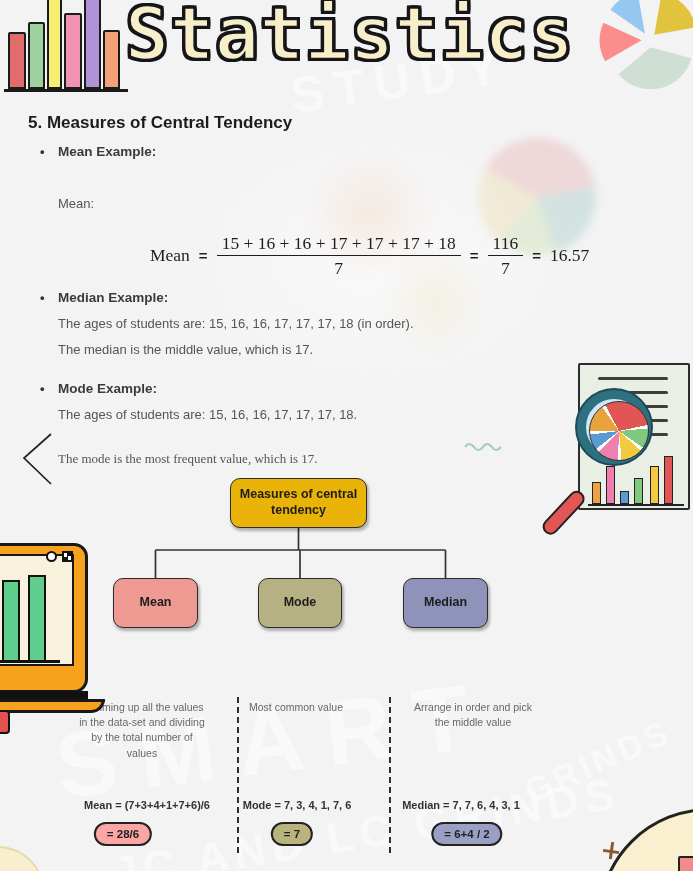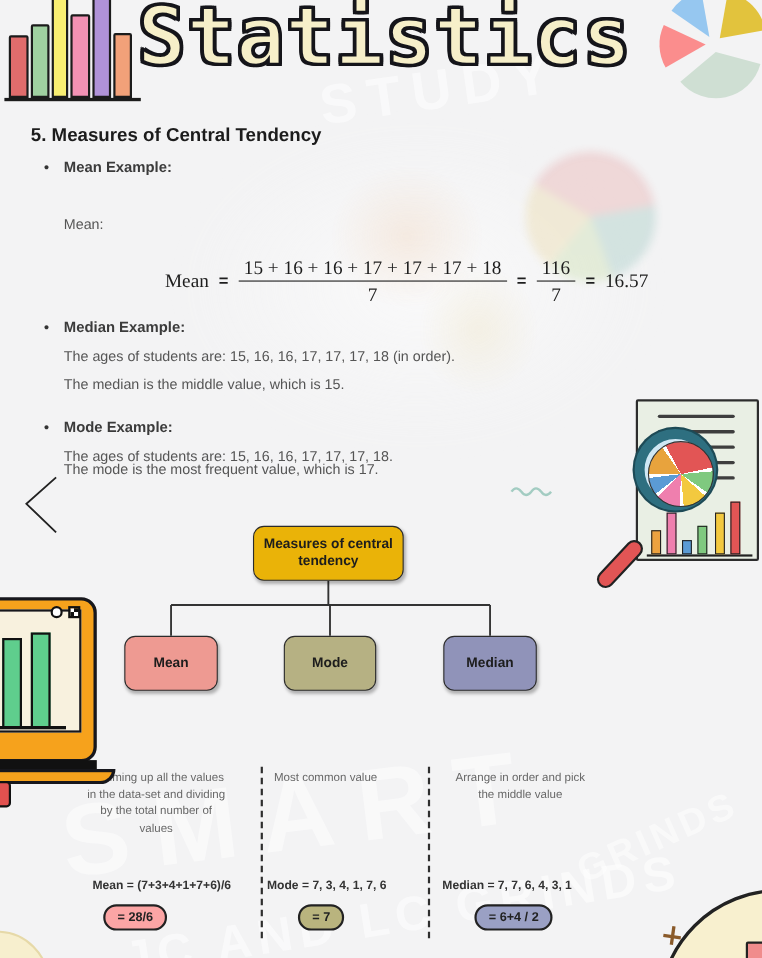--- a/index.html
+++ b/index.html
@@ -168,26 +168,26 @@
       <span class="num">116</span>
       <span class="den">7</span>
     </span>
     <span class="eq">=</span>
     <span>16.57</span>
   </div>
 
   <div class="abs dot" style="top:290px;">•</div>
   <div class="abs bt" style="top:290px;">Median Example:</div>
   <div class="abs bl" style="top:316px;">The ages of students are: 15, 16, 16, 17, 17, 17, 18 (in order).</div>
-  <div class="abs bl" style="top:342px;">The median is the middle value, which is 15.</div>
+  <div class="abs bl" style="top:342px;">The median is the middle value, which is 17.</div>
 
   <div class="abs dot" style="top:381px;">•</div>
   <div class="abs bt" style="top:381px;">Mode Example:</div>
   <div class="abs bl" style="top:407px;">The ages of students are: 15, 16, 16, 17, 17, 17, 18.</div>
-  <div class="abs bl" style="top:419px;">The mode is the most frequent value, which is 17.</div>
+  <div class="abs bl" style="top:451px;font-family:Liberation Serif, serif;">The mode is the most frequent value, which is 17.</div>
 
   <svg class="abs" style="left:20px;top:432px;" width="36" height="54">
     <polyline class="chev" points="31,2 4,26 31,52"></polyline>
   </svg>
   <svg class="abs" style="left:642px;top:432px;" width="36" height="54">
     <polyline class="chev" points="4,4 31,25 6,50"></polyline>
   </svg>
 
   <svg class="abs" style="left:462px;top:439px;" width="46" height="16">
     <path d="M3,8 q4,-6 9,0 q4,6 9,0 q4,-6 9,0 q4,6 9,0" stroke="#a3ccc2" stroke-width="2.2" fill="none"></path>

